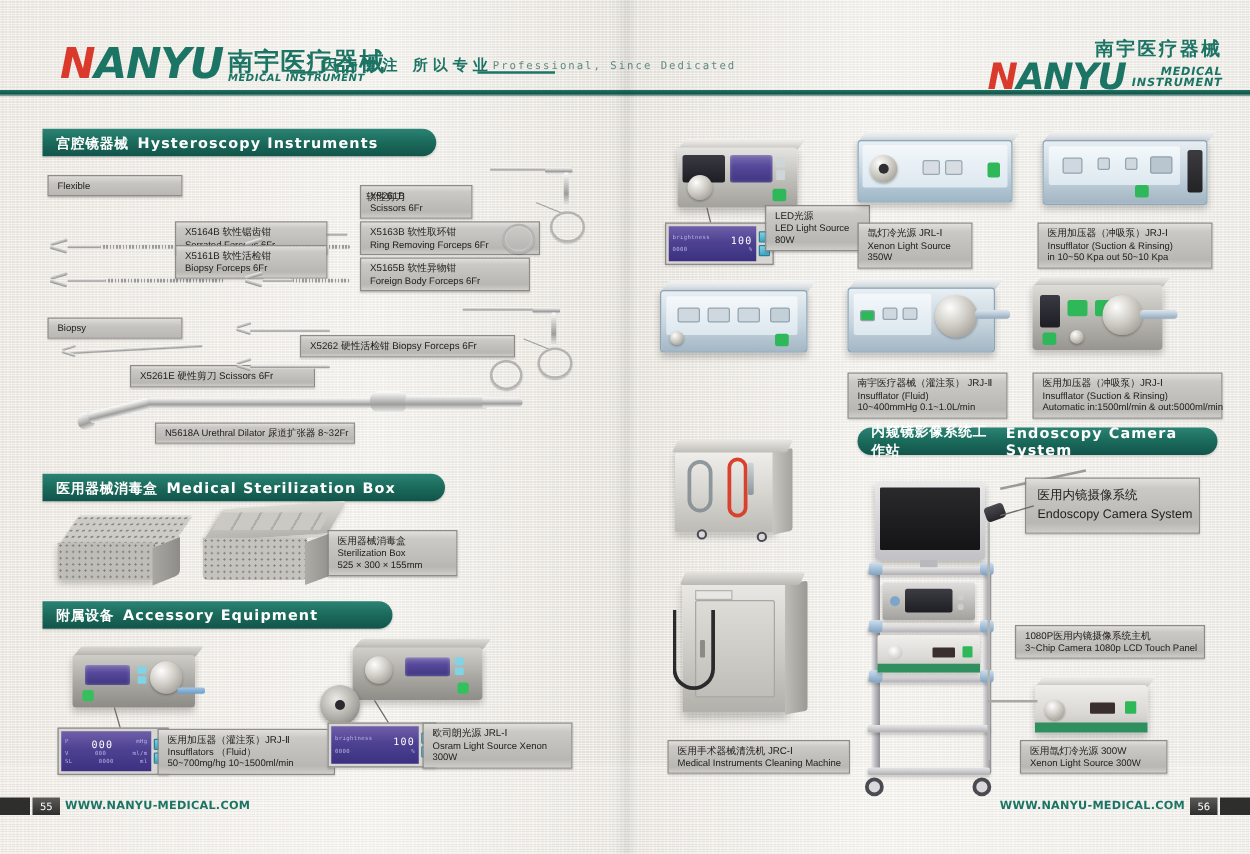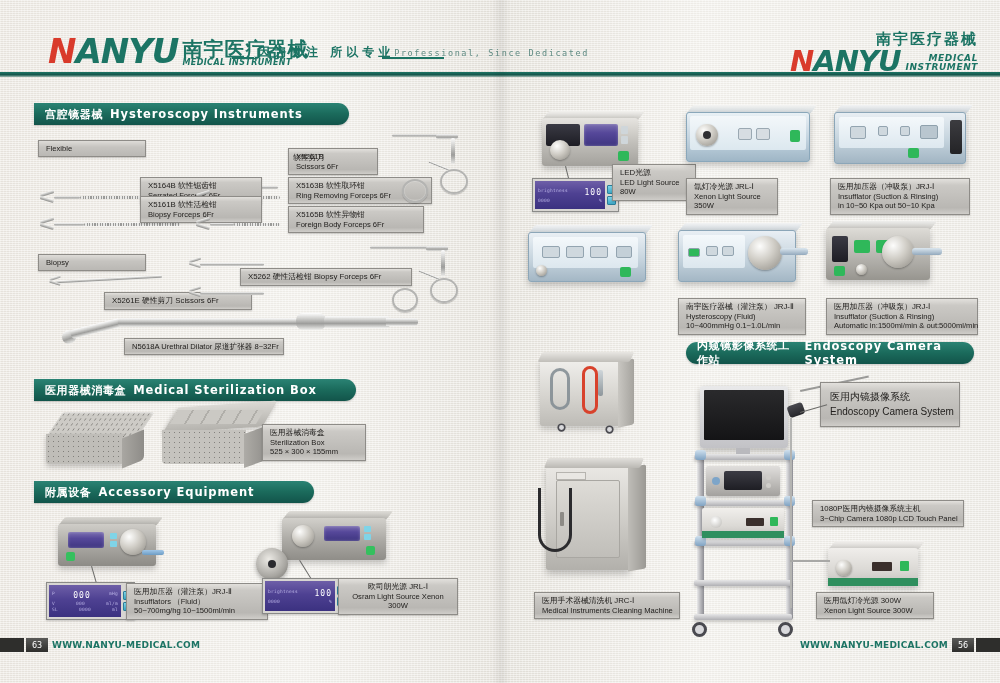--- a/index.html
+++ b/index.html
@@ -414,21 +414,21 @@
       <div class="row">
           <span class="k">0000</span>
           <span class="k">%</span>
         </div>
     </div>
     <div class="btns">
         <i></i>
         <i></i>
       </div>
   </div>
-  <div class="lbl" style="left:338px; top:578px; width:120px;text-align:center;">
+  <div class="lbl" style="left:338px; top:578px; width:120px;">
     <div class="cn">欧司朗光源 JRL-Ⅰ</div>
     <div>Osram Light Source Xenon</div>
     <div>300W</div>
   </div>
 
   <div class="dev" style="left:542px; top:118px; width:96px; height:48px;">
     <div class="top" style="background:linear-gradient(180deg,#f2f1ee,#c9c7c2);"></div>
     <div class="body" style="background:linear-gradient(180deg,#e6e4e0 0%,#c2c0bb 50%,#a3a19c 100%);"></div>
     <div class="scr dark" style="left:4px; top:6px; width:34px; height:22px;"></div>
     <div class="knob" style="left:8px; top:22px; width:20px; height:20px;"></div>
@@ -511,21 +511,21 @@
     <div class="body" style="background:linear-gradient(180deg,#e9eff4 0%,#c6d4de 55%,#a4b7c5 100%); border:1px solid #8ca6b8;"></div>
     <div style="position:absolute; left:5px; top:5px; width:62px; bottom:14px; background:linear-gradient(180deg,#f4f8fb,#dce7ee); border-radius:2px;"></div>
     <div class="scr" style="left:10px; top:18px; width:12px; height:9px; background:#2fb85a; border:1px solid #8fa1ad;"></div>
     <div class="scr" style="left:28px; top:16px; width:12px; height:10px; background:#cfd8de; border:1px solid #93a4b0;"></div>
     <div class="scr" style="left:44px; top:16px; width:12px; height:10px; background:#cfd8de; border:1px solid #93a4b0;"></div>
   </div>
   <div class="knob" style="left:748px; top:236px; width:34px; height:34px;"></div>
   <div style="position:absolute; left:780px; top:248px; width:28px; height:7px; background:linear-gradient(180deg,#dce7ef,#93a9bd); border-radius:3px;"></div>
   <div class="lbl" style="left:678px; top:298px; width:128px;">
     <div class="cn">南宇医疗器械（灌注泵） JRJ-Ⅱ</div>
-    <div>Hysteroscopy (Fluid)</div>
+    <div>Insufflator (Fluid)</div>
     <div>10~400mmHg 0.1~1.0L/min</div>
   </div>
 
   <div class="dev" style="left:826px; top:228px; width:104px; height:52px;">
     <div class="top" style="background:linear-gradient(180deg,#eeeeec,#c4c2bd);"></div>
     <div class="body" style="background:linear-gradient(180deg,#dedcd7 0%,#b6b4af 55%,#97958f 100%);"></div>
     <div class="scr dark" style="left:6px; top:8px; width:16px; height:26px;"></div>
     <div class="scr" style="left:28px; top:12px; width:16px; height:13px; background:#2fb85a; border-radius:2px;"></div>
     <div class="scr" style="left:50px; top:12px; width:16px; height:13px; background:#2fb85a; border-radius:2px;"></div>
     <div class="led" style="left:8px; top:38px; width:11px; height:10px; background:#2fb85a; border-radius:2px;"></div>
@@ -634,20 +634,20 @@
     <div class="led" style="left:72px; top:13px; width:9px; height:10px; background:#2fb85a; border-radius:1px;"></div>
   </div>
   <div style="position:absolute; left:790px; top:560px; width:40px; height:1.5px; background:#a8a8a6;"></div>
   <div class="lbl" style="left:816px; top:592px; width:118px;">
     <div class="cn">医用氙灯冷光源 300W</div>
     <div>Xenon Light Source 300W</div>
   </div>
 
   <div id="footer">
     <div class="footbar-l"></div>
-    <div class="pagenum" style="left:26px;">63</div>
+    <div class="pagenum" style="left:26px;">55</div>
     <div class="weburl" style="left:52px;">WWW.NANYU-MEDICAL.COM</div>
     <div class="weburl" style="right:52px;">WWW.NANYU-MEDICAL.COM</div>
     <div class="pagenum" style="right:26px;">56</div>
     <div class="footbar-r"></div>
   </div>
 
 </div>
 
 </body></html>

